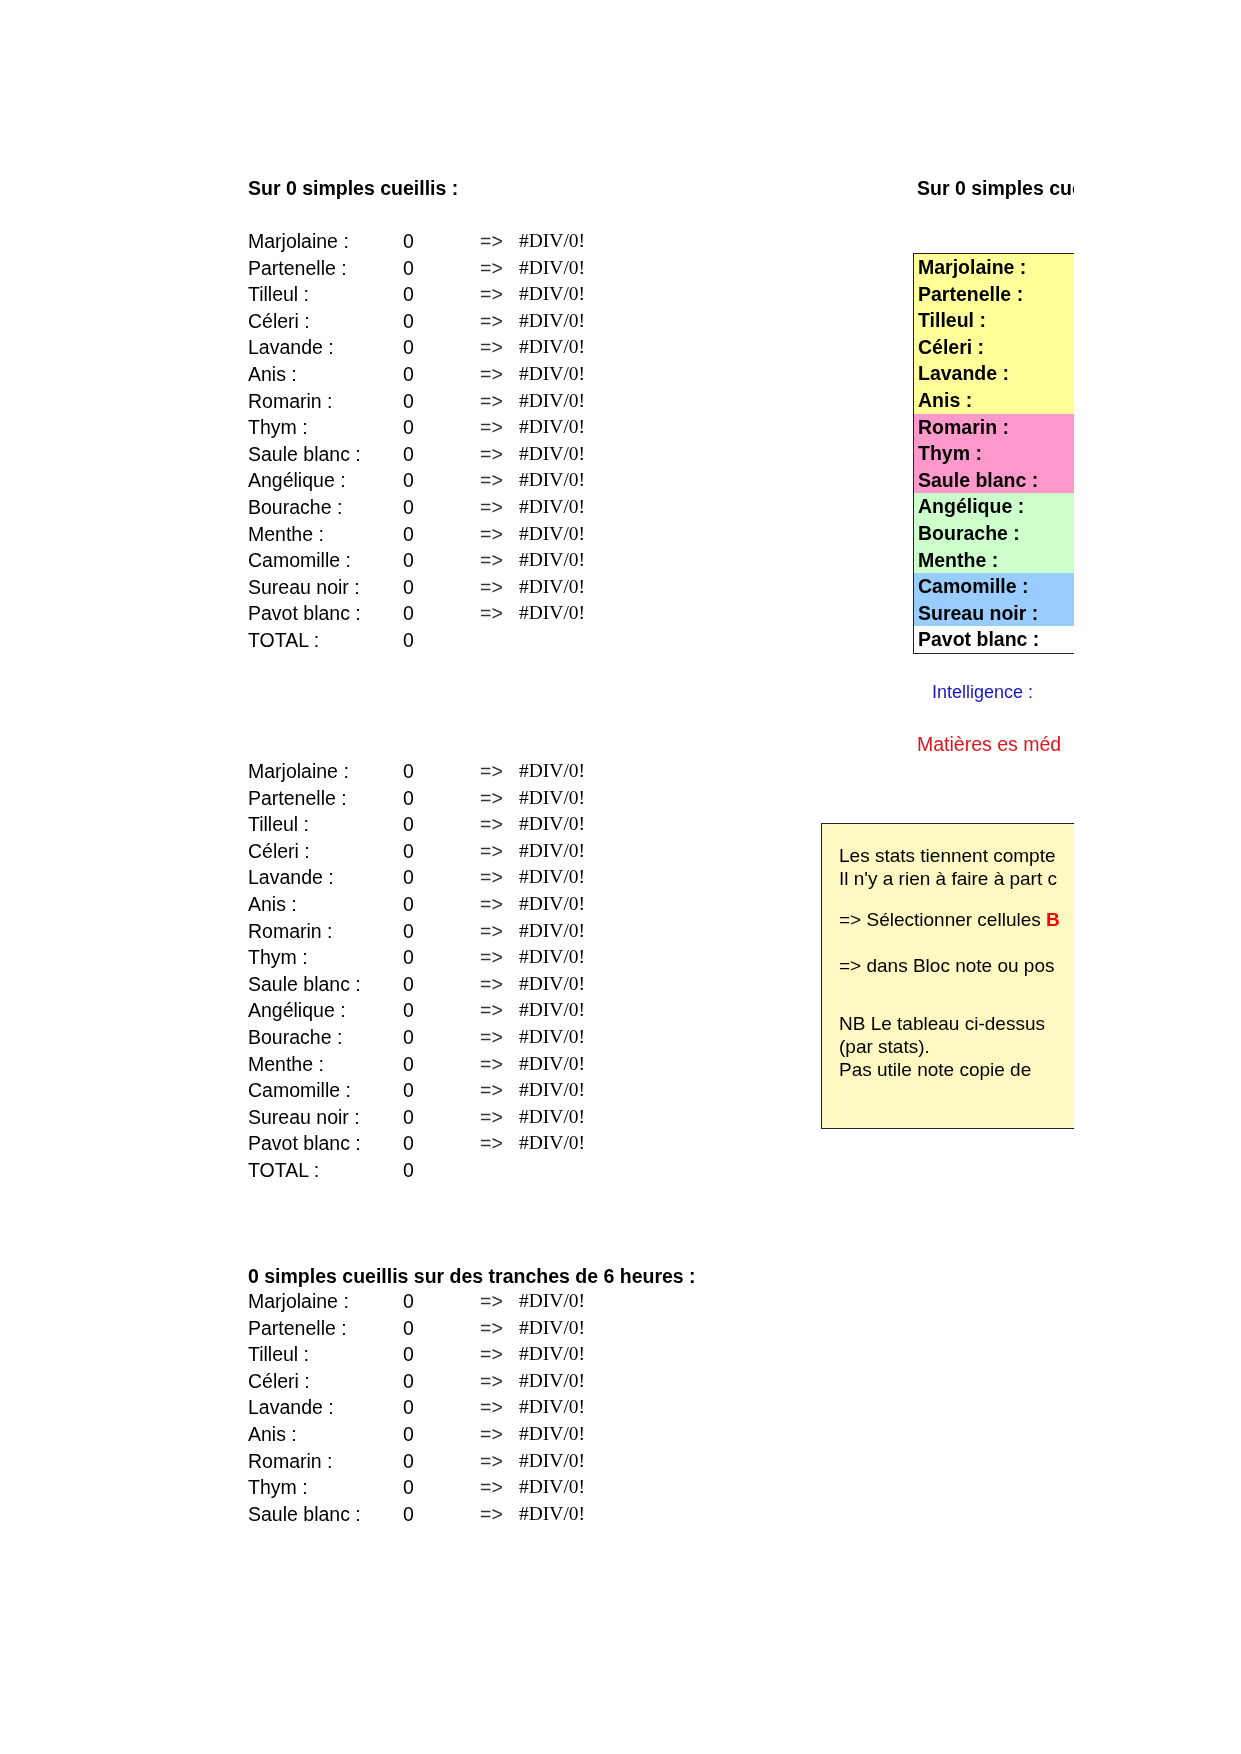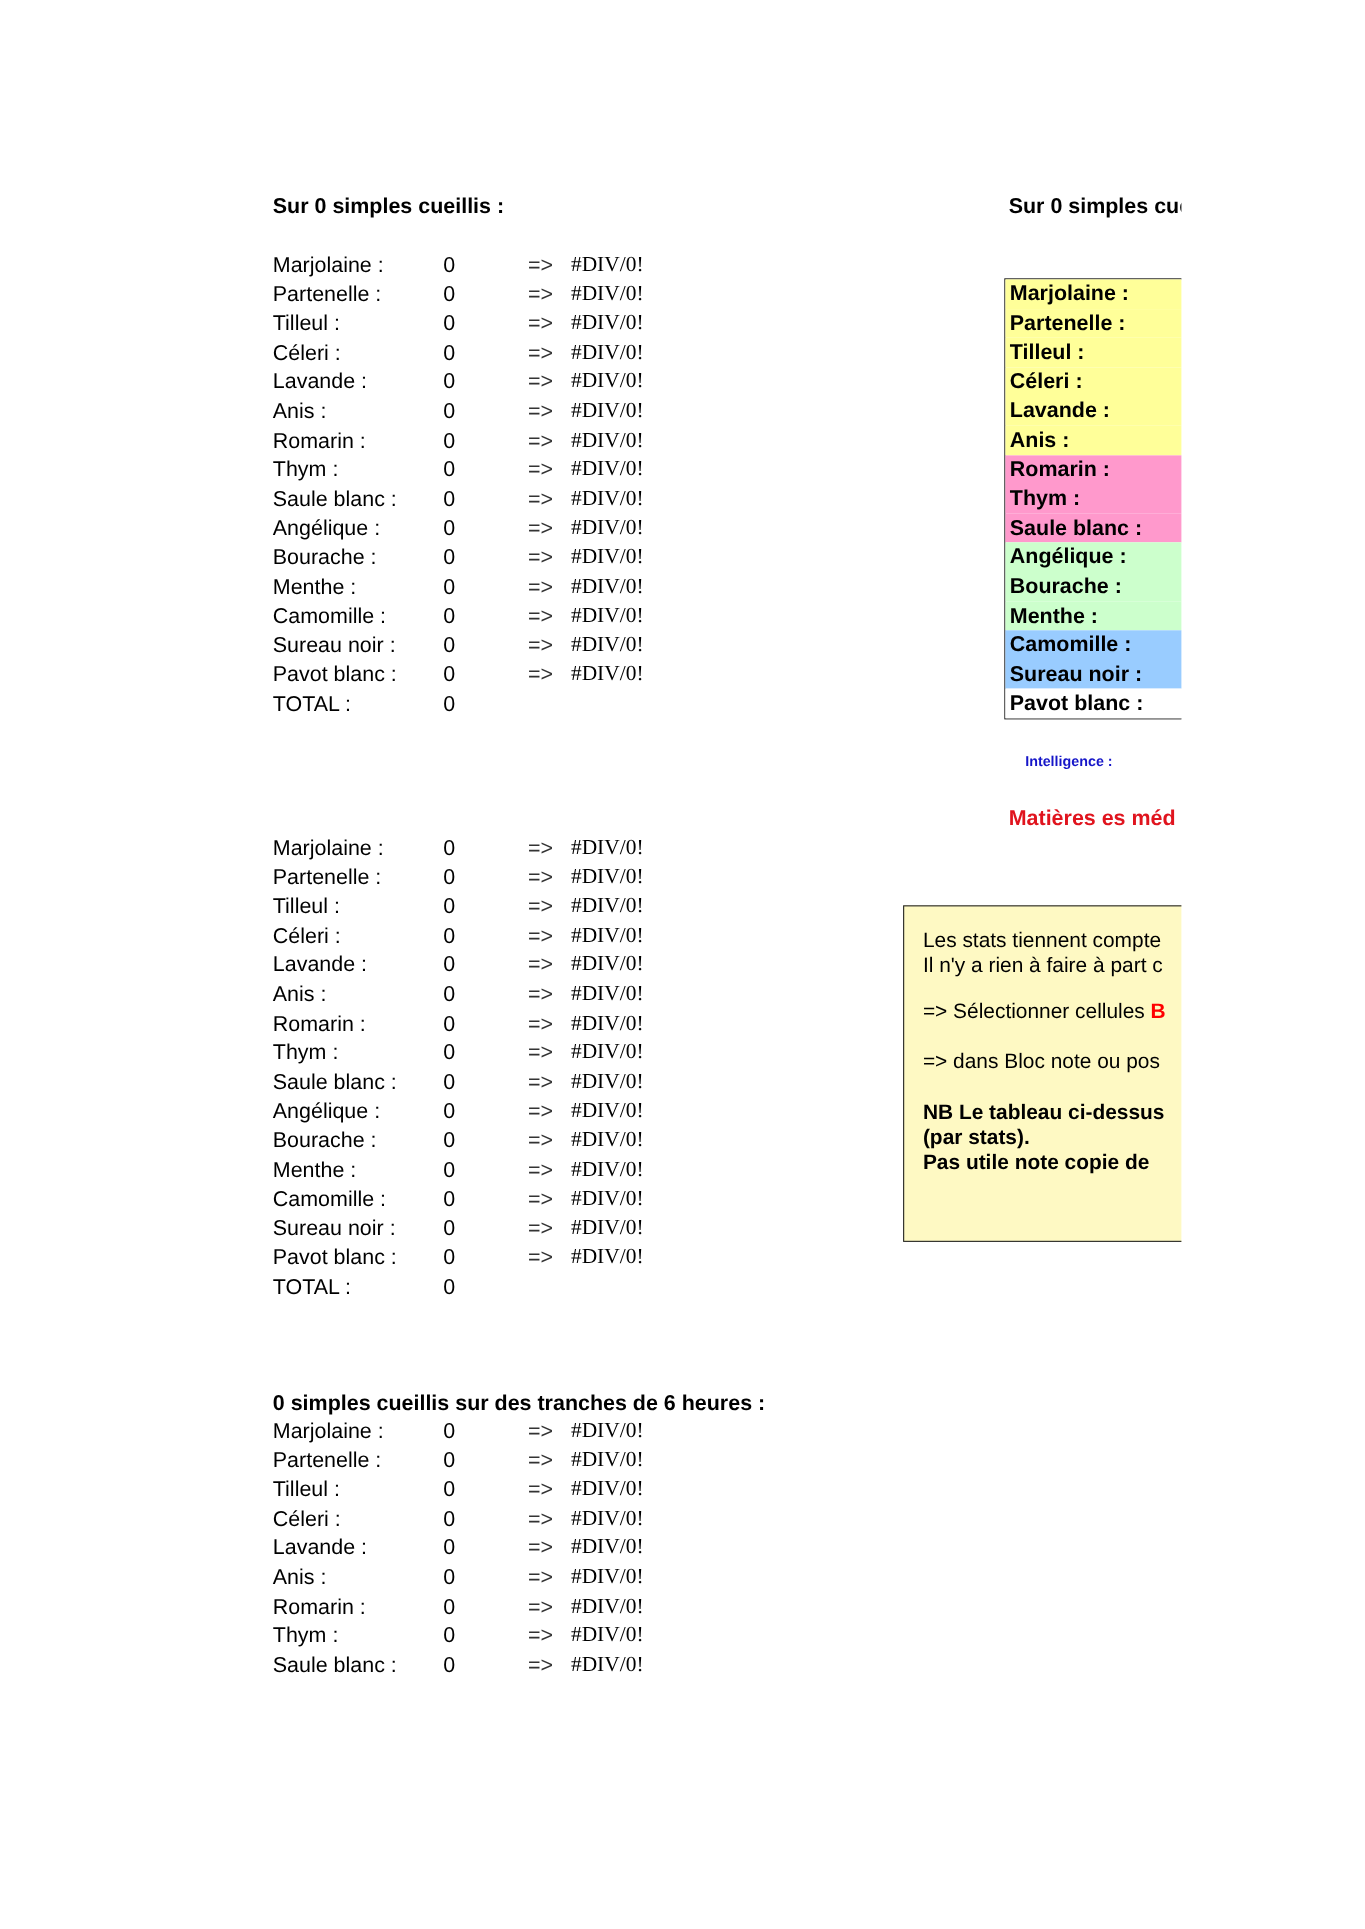--- a/index.html
+++ b/index.html
@@ -11,25 +11,25 @@
   .row { position:relative; height:26.6px; line-height:26.6px; font-size:19.5px; white-space:nowrap; }
   .row span { position:absolute; top:0; }
   .c-label { left:0; }
   .c-val { left:155px; }
   .c-arrow { left:232px; color:#333; }
   .c-res { left:271px;font-family:Liberation Serif, serif; }
 
   .r-heading { position:absolute; left:917px; top:176px; font-size:19.5px; font-weight:bold; white-space:nowrap; line-height:24px; }
   .herb-box { position:absolute; left:913px; top:253px; width:240px; border:1.5px solid #222; }
   .herb-row { height:26.6px; line-height:26.6px; font-size:19.5px; font-weight:bold; padding-left:4px; white-space:nowrap; }
-  .intel { position:absolute; left:932px; top:680px; font-size:13px; font-weight:bold; color:#1515c8; white-space:nowrap; line-height:24px; }
-  .matieres { position:absolute; left:917px; top:732px; font-size:19.5px; font-weight:bold; color:#e0141e; white-space:nowrap; line-height:24px; }
+  .intel { position:absolute; left:932px; top:680px; font-size:18px; font-weight:normal; color:#1515c8; white-space:nowrap; line-height:24px; }
+  .matieres { position:absolute; left:917px; top:732px; font-size:19.5px; font-weight:normal; color:#e0141e; white-space:nowrap; line-height:24px; }
   .note { position:absolute; left:821px; top:823px; width:400px; height:304px; background:#fef9c3; border:1.5px solid #222; }
   .note-line { position:absolute; left:17px; font-size:19px; white-space:nowrap; line-height:23px; }
-  .note-bold { font-weight:bold; }
+  .note-bold { font-weight:normal;margin-top:12px; }
   .red { color:#ff0000; font-weight:bold; }
 </style>
 </head>
 <body>
 
 <div class="page-clip">
 
   <div class="heading" style="top:176px">Sur 0 simples cueillis :</div>
   <div class="rows" style="top:228px" id="block1-rows">
       <div class="row">

